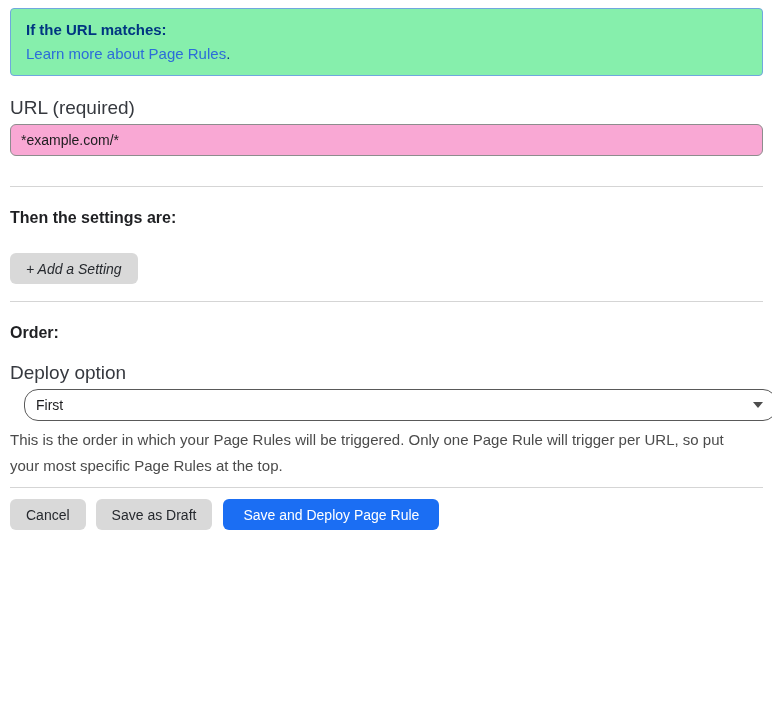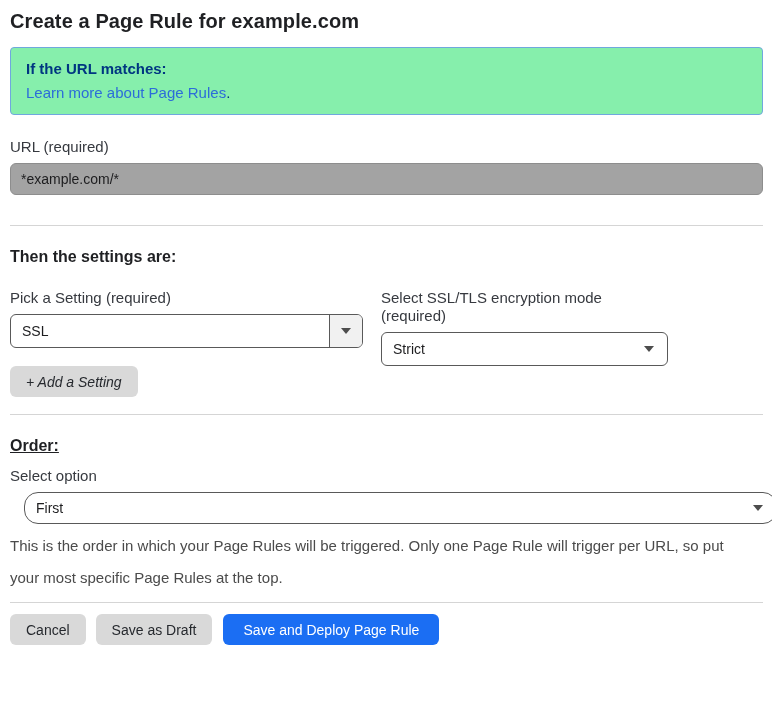--- a/index.html
+++ b/index.html
@@ -24,45 +24,45 @@
     padding: 9px 15px;
     font-size: 15px; line-height: 24px;
     color: #003681;
     margin-bottom: 23px;
   }
   .info-heading { font-weight: 700; }
   .info-link { color: #2c6cd9; cursor: pointer; }
   .info-link-suffix { color: #003681; }
 
   label.field-label {
-    display: block; font-size: 15px; line-height: 18px;
-    color: #36393f; margin: 12px 0 7px;
+    display: block; font-size: 19px; line-height: 18px;
+    color: #36393f; margin: 0 0 7px;
   }
 
   .url-input {
     width: 100%; height: 32px;
-    background: #a3a3a3;
+    background: #f9a8d4;
     border: 1px solid #8d8d8d;
     border-radius: 6px;
     padding: 0 10px;
     font-size: 14px; color: #1d1d1f;
     font-family: inherit;
     outline: none;
   }
 
   hr.divider { border: none; border-top: 1px solid #d5d5d5; margin: 0; }
   hr.d1 { margin: 30px 0 21px; }
   hr.d2 { margin: 17px 0 21px; }
   hr.d3 { margin: 8px 0 11px; }
 
   h2.section-heading {
     font-size: 16px; line-height: 19px; font-weight: 700;
-    margin: 0 0 11px; color: #1f2023;
+    margin: 0 0 26px; color: #1f2023;
   }
-  h2.order-heading { margin: 0 0 12px; text-decoration: underline; }
+  h2.order-heading { margin: 0 0 22px; }
 
   .fields-row { display: flex; gap: 18px; }
   .field-pick { width: 353px; }
   .field-mode { width: 287px; }
 
   .select {
     display: flex; align-items: center;
     height: 34px; width: 100%;
     border: 1px solid #595959;
     border-radius: 6px;
@@ -91,83 +91,64 @@
     height: 31px; padding: 0 16px;
     background: #d9d9d9; border: none; border-radius: 6px;
     font-size: 14px; color: #26292e;
     font-family: inherit; cursor: pointer;
   }
   .add-setting-btn { display: inline-block; font-style: italic; }
 
   .order-field { margin-top: 0; }
 
   .help-text {
-    font-size: 15px; line-height: 32px;
+    font-size: 15px; line-height: 26px;
     color: #4b4b4b;
     margin: 6px 0 0;
     max-width: 745px;
   }
 
   .footer-row { display: flex; align-items: center; gap: 10px; }
   .primary-btn {
     height: 31px; padding: 0 20px;
     background: #1b6ef3; border: none; border-radius: 6px;
     font-size: 14px; color: #ffffff;
     font-family: inherit; cursor: pointer;
   }
   .footer-row .primary-btn { margin-left: 1px; }
 </style>
 </head>
 <body>
 
 <div class="page">
 
-  <h1 class="page-title">Create a Page Rule for example.com</h1>
 
   <div class="info-box">
     <div class="info-heading">If the URL matches:</div>
     <div class="info-link-line"><a class="info-link">Learn more about Page Rules</a><span class="info-link-suffix">.</span></div>
   </div>
 
   <div class="field url-field">
     <label class="field-label">URL (required)</label>
     <input class="url-input" type="text" value="*example.com/*" style="">
   </div>
 
   <hr class="divider d1">
 
   <h2 class="section-heading">Then the settings are:</h2>
 
-  <div class="fields-row">
-    <div class="field field-pick">
-      <label class="field-label">Pick a Setting (required)</label>
-      <div class="select split">
-        <span class="select-value">SSL</span>
-        <span class="select-arrow-box">
-          <span class="arrow"></span>
-        </span>
-      </div>
-    </div>
-    <div class="field field-mode">
-      <label class="field-label">Select SSL/TLS encryption mode (required)</label>
-      <div class="select plain">
-        <span class="select-value">Strict</span>
-        <span class="arrow"></span>
-      </div>
-    </div>
-  </div>
 
   <button class="gray-btn add-setting-btn">+ Add a Setting</button>
 
   <hr class="divider d2">
 
   <h2 class="section-heading order-heading">Order:</h2>
 
   <div class="field order-field">
-    <label class="field-label">Select option</label>
+    <label class="field-label">Deploy option</label>
     <div class="select plain select-full">
       <span class="select-value">First</span>
       <span class="arrow"></span>
     </div>
   </div>
 
   <p class="help-text">This is the order in which your Page Rules will be triggered. Only one Page Rule will trigger per URL, so put your most specific Page Rules at the top.</p>
 
   <hr class="divider d3">
 

